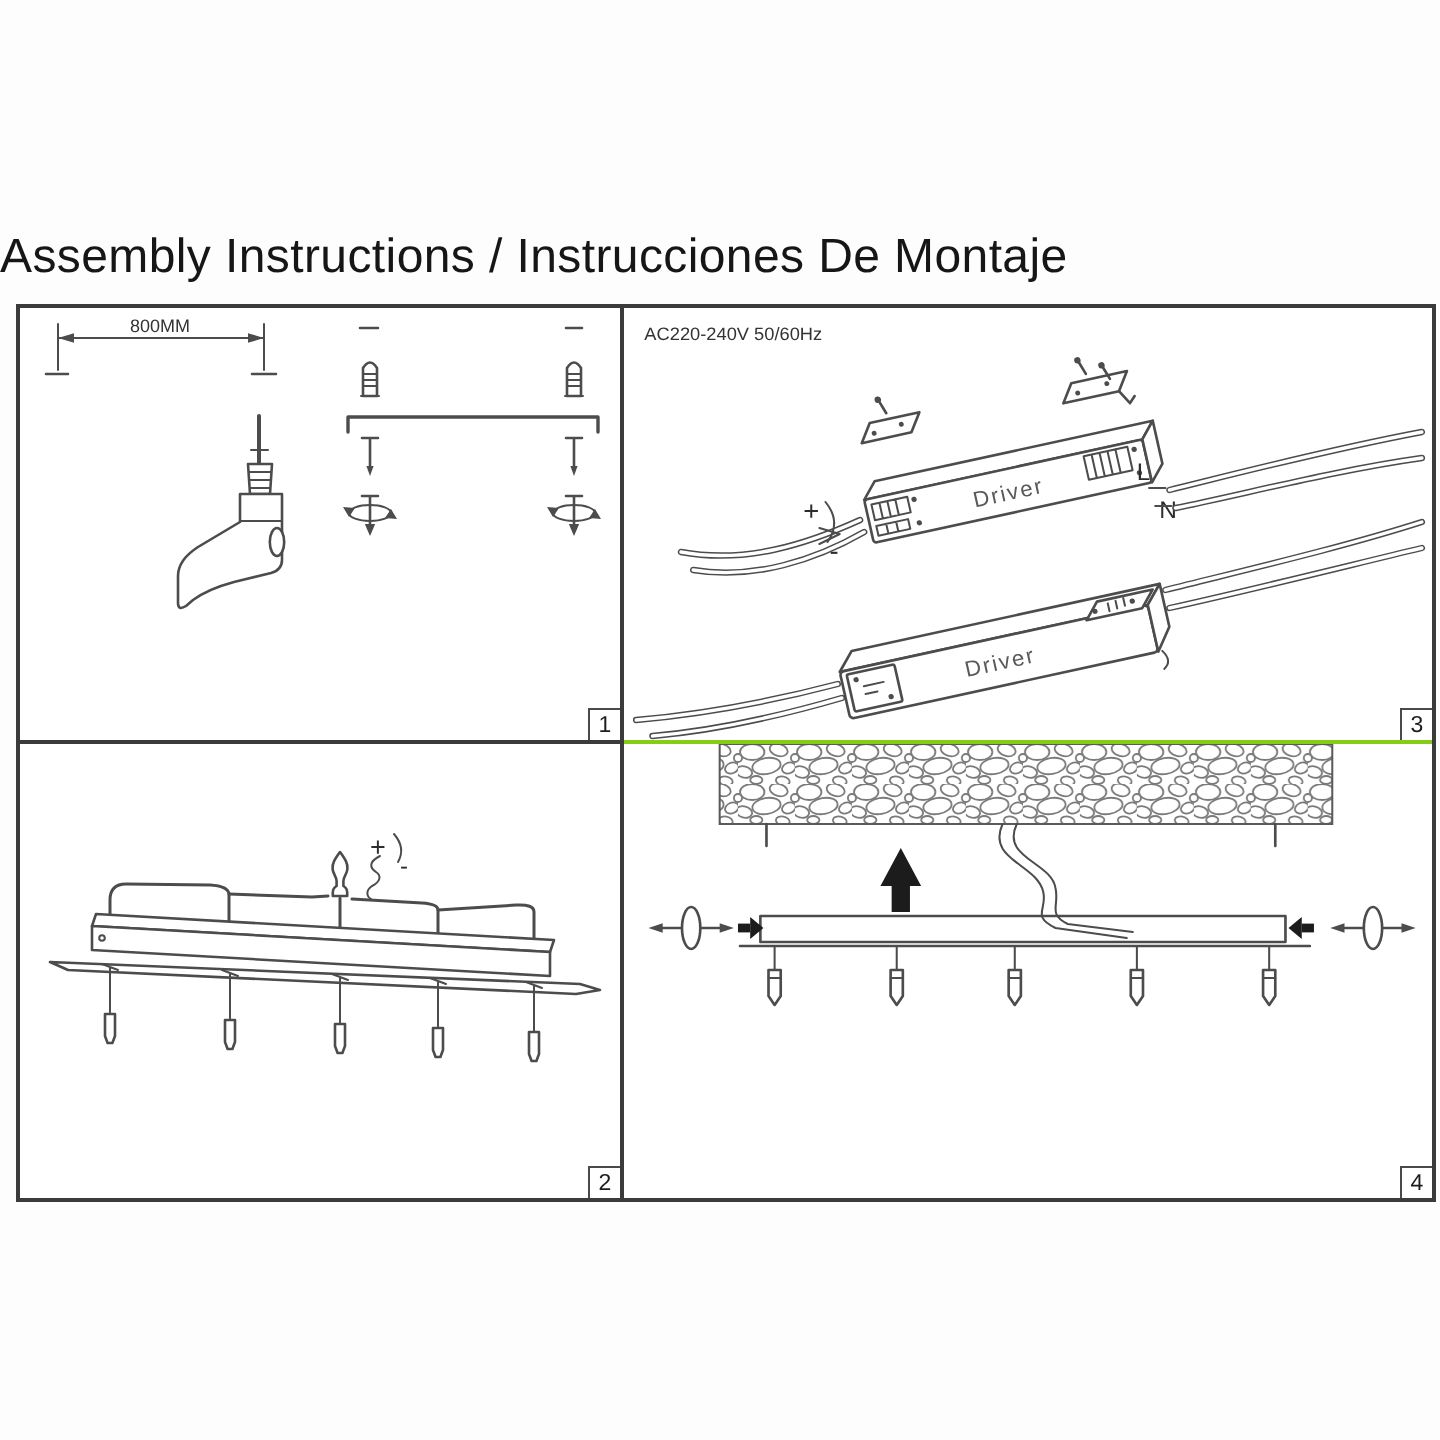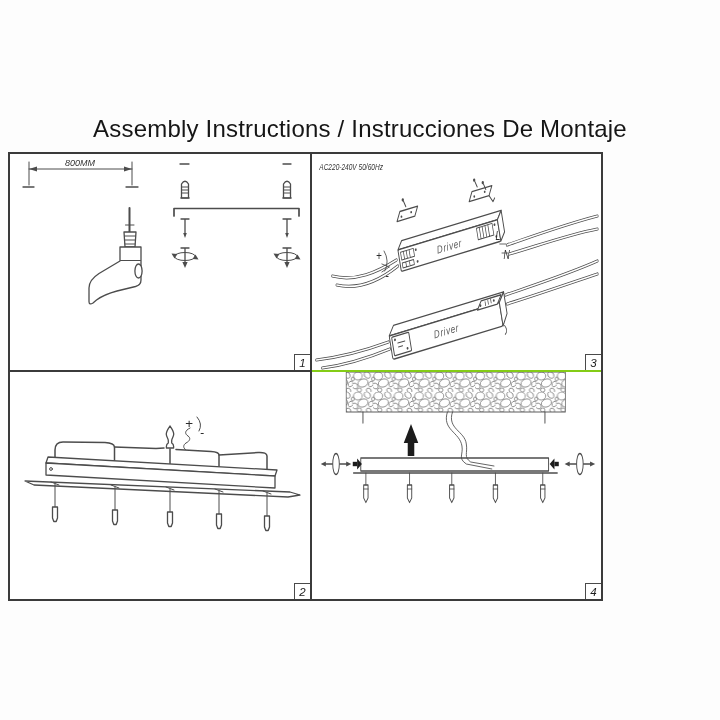--- a/index.html
+++ b/index.html
@@ -1,19 +1,19 @@
 <!DOCTYPE html>
 <html><head>
 <meta charset="utf-8">
 <style>
   html,body{margin:0;padding:0;background:#fff;}
   .page{position:relative;width:720px;height:720px;background:#fdfdfd;font-family:"Liberation Sans",sans-serif;overflow:hidden;}
-  .title{position:absolute;left:0;top:115px;width:720px;text-align:center;font-size:24px;color:#161616;letter-spacing:.2px;}
-  .ig{position:absolute;left:8px;top:152px;width:595px;height:449px;border:2px solid #3b3b3b;background:#fff;
-      display:grid;grid-template-columns:302px 1fr;grid-template-rows:218px 1fr;box-sizing:border-box;font-style:italic;}
+  .title{position:absolute;left:0;top:115px;width:720px;text-align:left;font-size:24px;color:#161616;letter-spacing:.2px;}
+  .ig{position:absolute;left:8px;top:152px;width:710px;height:449px;border:2px solid #3b3b3b;background:#fff;
+      display:grid;grid-template-columns:302px 1fr;grid-template-rows:218px 1fr;box-sizing:border-box;}
   .cell{position:relative;background:#fff;}
   .c1{border-right:2px solid #3b3b3b;border-bottom:2px solid #3b3b3b;}
   .c3{border-bottom:2px solid #84cc16;}
   .c2{border-right:2px solid #3b3b3b;}
   .cell svg{position:absolute;inset:0;width:100%;height:100%;display:block;}
   .pnum{position:absolute;right:0;bottom:0;width:15px;height:15px;border-top:1.5px solid #4a4a4a;border-left:1.5px solid #4a4a4a;
         background:#fff;display:flex;align-items:center;justify-content:center;font-size:11.5px;color:#1d1d1d;z-index:3;}
   
   .ln{stroke:#4c4c4c;fill:none;stroke-width:1.3;stroke-linecap:round;stroke-linejoin:round;}
   .th{stroke:#4c4c4c;fill:none;stroke-width:1;stroke-linecap:round;stroke-linejoin:round;}

